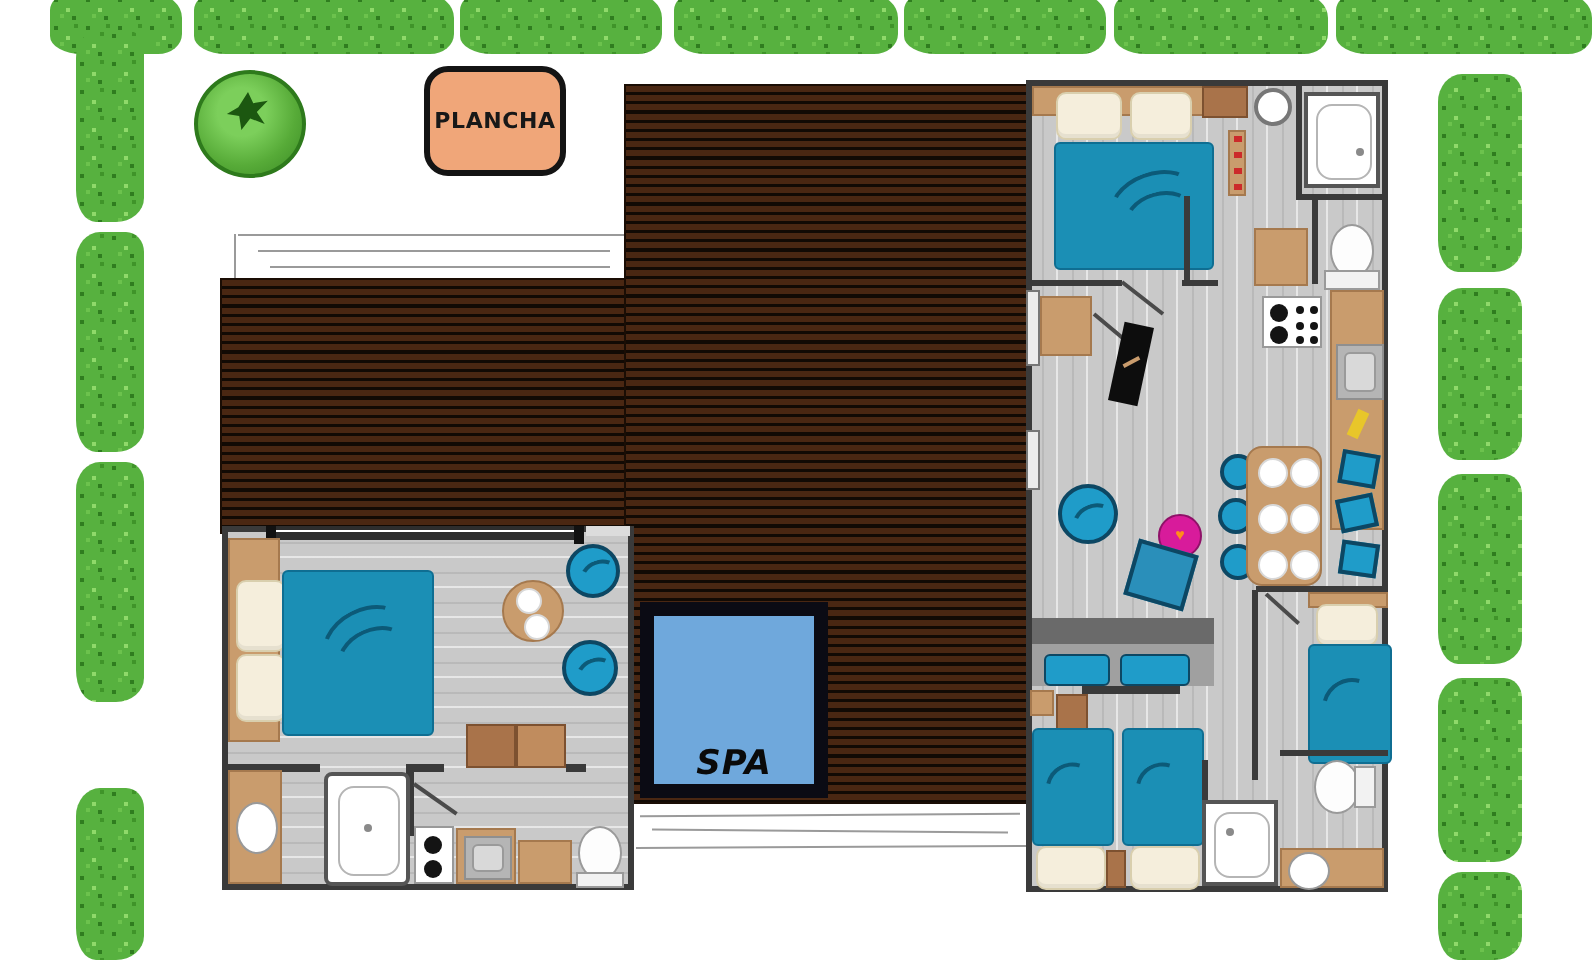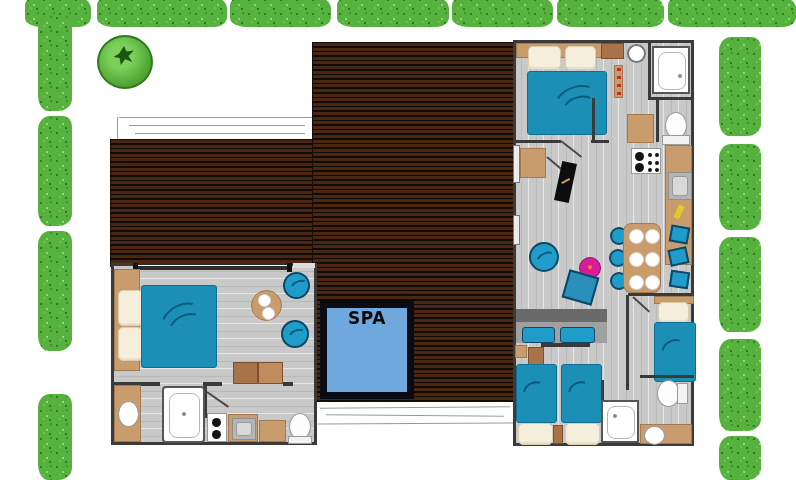--- a/index.html
+++ b/index.html
@@ -22,21 +22,21 @@
     background:radial-gradient(circle at 42% 38%, #7ccf5b 0 28%, #57ab38 62%, #3a8a24 100%);}
   .tree::after{content:"";position:absolute;left:14px;top:9px;width:22px;height:20px;
     background:#1c5710;clip-path:polygon(50% 0,62% 28%,95% 22%,70% 50%,88% 80%,55% 66%,35% 95%,30% 60%,2% 55%,28% 38%);}
 
   
   .plancha{position:absolute;background:var(--plancha-fill,#f0a679);border:3px solid #141414;
     border-radius:12px;display:flex;align-items:center;justify-content:center;}
   .plancha span{font-family:"DejaVu Sans","Liberation Sans",sans-serif;font-weight:700;
     font-size:11px;color:#181818;letter-spacing:.3px;}
   .spa{position:absolute;background:var(--spa-fill,#6fa8dc);border:7px solid var(--spa-border,#0b0b14);
-    display:flex;align-items:flex-start;justify-content:center;}
+    display:flex;align-items:flex-end;justify-content:center;font-style:italic;}
   .spa span{font-family:"DejaVu Sans","Liberation Sans",sans-serif;font-weight:800;
     font-size:17px;color:#0a0a0a;letter-spacing:.5px;}
 
   
   .deck{position:absolute;background:repeating-linear-gradient(180deg,
       var(--deck-brown,#4a2712) 0 3px, var(--deck-dark,#120a04) 3px 4.6px);
       box-shadow:0 0 0 1px #1a0d04;}
   .skline{position:absolute;height:0;border-top:1px solid #9a9a9a;}
 
   
@@ -95,20 +95,23 @@
   <div class="hedge vt abs" style="left:38px;top:394px;height:86px"></div>
 
   <div class="hedge vt abs" style="left:719px;top:37px;height:99px;width:42px"></div>
   <div class="hedge vt abs" style="left:719px;top:144px;height:86px;width:42px"></div>
   <div class="hedge vt abs" style="left:719px;top:237px;height:95px;width:42px"></div>
   <div class="hedge vt abs" style="left:719px;top:339px;height:92px;width:42px"></div>
   <div class="hedge vt abs" style="left:719px;top:436px;height:44px;width:42px"></div>
 
   <div class="tree" style="left:97px;top:35px;width:52px;height:50px"></div>
 
+  <div class="plancha" style="left:212px;top:33px;width:65px;height:49px">
+    <span>PLANCHA</span>
+  </div>
 
   <div class="abs" style="left:117px;top:117px;width:196px;height:23px">
     <div class="skline" style="left:2px;top:0;width:194px"></div>
     <div class="skline" style="left:12px;top:8px;width:176px"></div>
     <div class="skline" style="left:18px;top:16px;width:170px"></div>
     <div class="abs" style="left:0;top:0;width:1px;height:23px;background:#9a9a9a"></div>
   </div>
 
   <div class="deck" style="left:111px;top:140px;width:204px;height:126px"></div>
   <div class="deck" style="left:313px;top:43px;width:204px;height:358px"></div>

